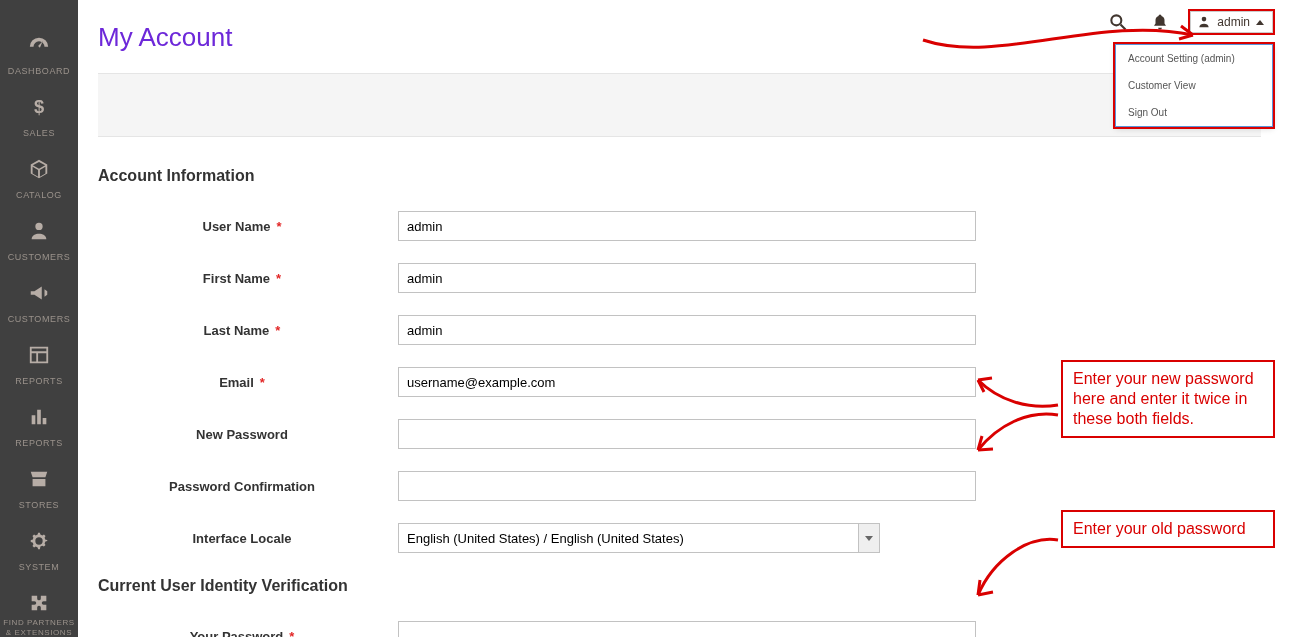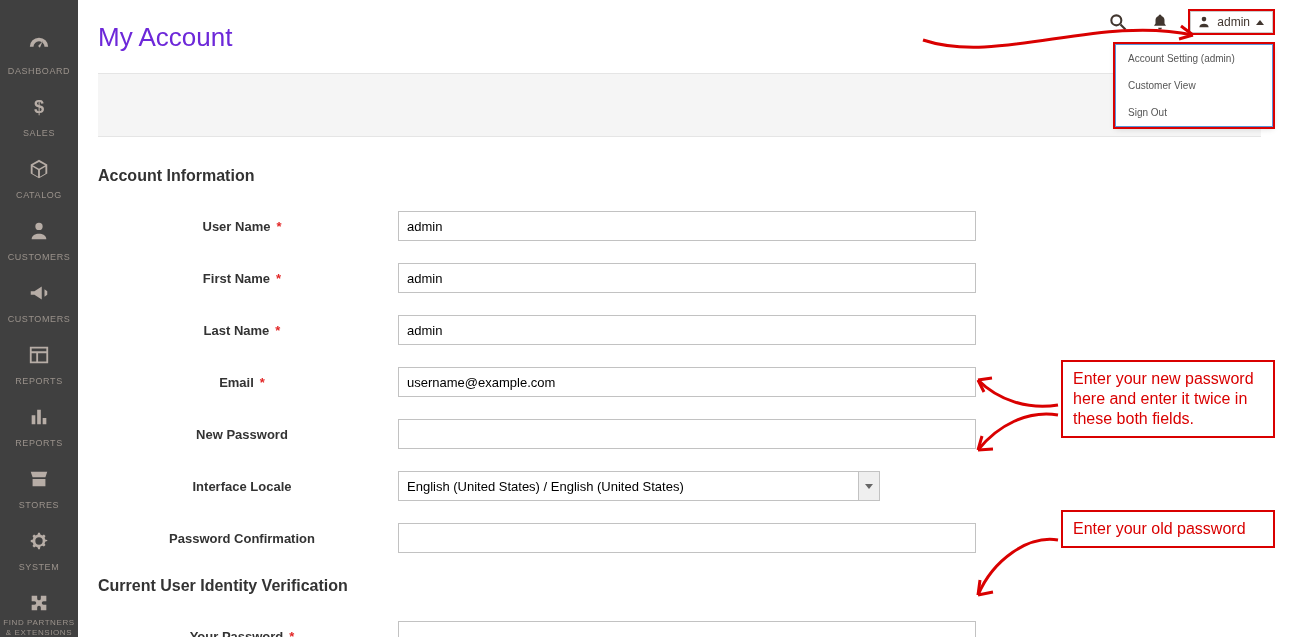--- a/index.html
+++ b/index.html
@@ -173,36 +173,36 @@
     <div class="fld-label"><span>Email</span><span class="req">*</span></div>
     <div class="fld"><input type="email" value="username@example.com" style=""></div>
   </div>
 
   <div class="form-row">
     <div class="fld-label"><span>New Password</span></div>
     <div class="fld"><input type="password" value="" style=""></div>
   </div>
 
   <div class="form-row">
+    <div class="fld-label"><span>Password Confirmation</span></div>
+    <div class="fld"><input type="password" value="" style=""></div>
+  </div>
+
+  <div class="form-row">
     <div class="fld-label"><span>Interface Locale</span></div>
     <div class="fld">
       <div class="sel-wrap">
         <div class="sel-text">English (United States) / English (United States)</div>
         <div class="sel-btn">
             <span class="cd"></span>
           </div>
       </div>
     </div>
   </div>
 
-  <div class="form-row">
-    <div class="fld-label"><span>Password Confirmation</span></div>
-    <div class="fld"><input type="password" value="" style=""></div>
-  </div>
-
   <div class="section-title" style="margin-top:24px;">Current User Identity Verification</div>
 
   <div class="form-row">
     <div class="fld-label"><span>Your Password</span><span class="req">*</span></div>
     <div class="fld"><input type="password" value="" style=""></div>
   </div>
 
   <div class="callout" style="right:26px; top:360px; width:214px;">Enter your new password here and enter it twice in these both fields.</div>
   <div class="callout" style="right:26px; top:510px; width:214px;">Enter your old password</div>
 

